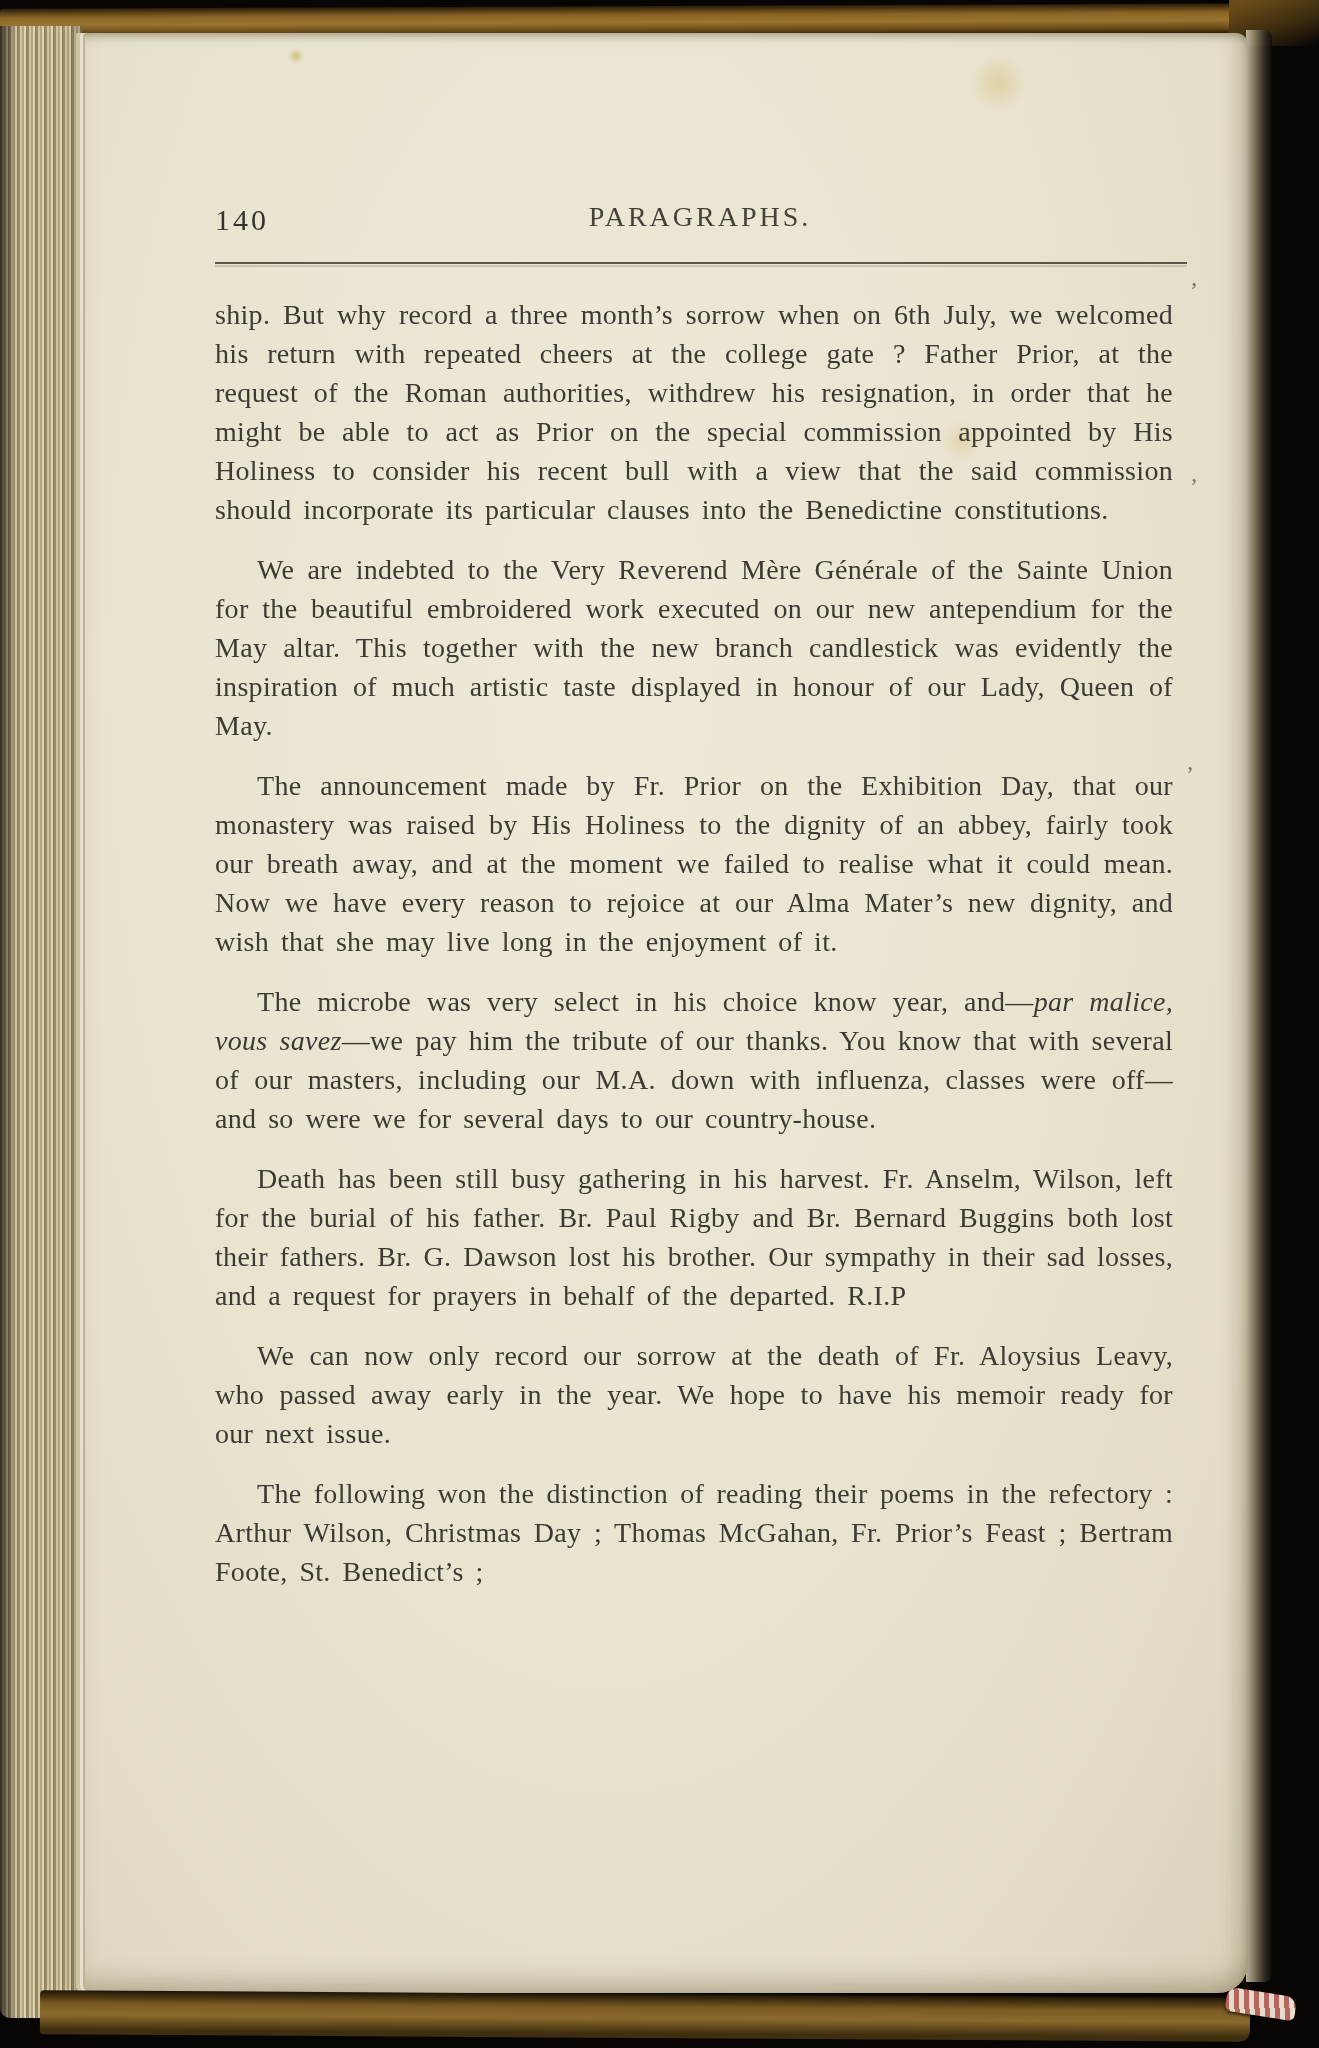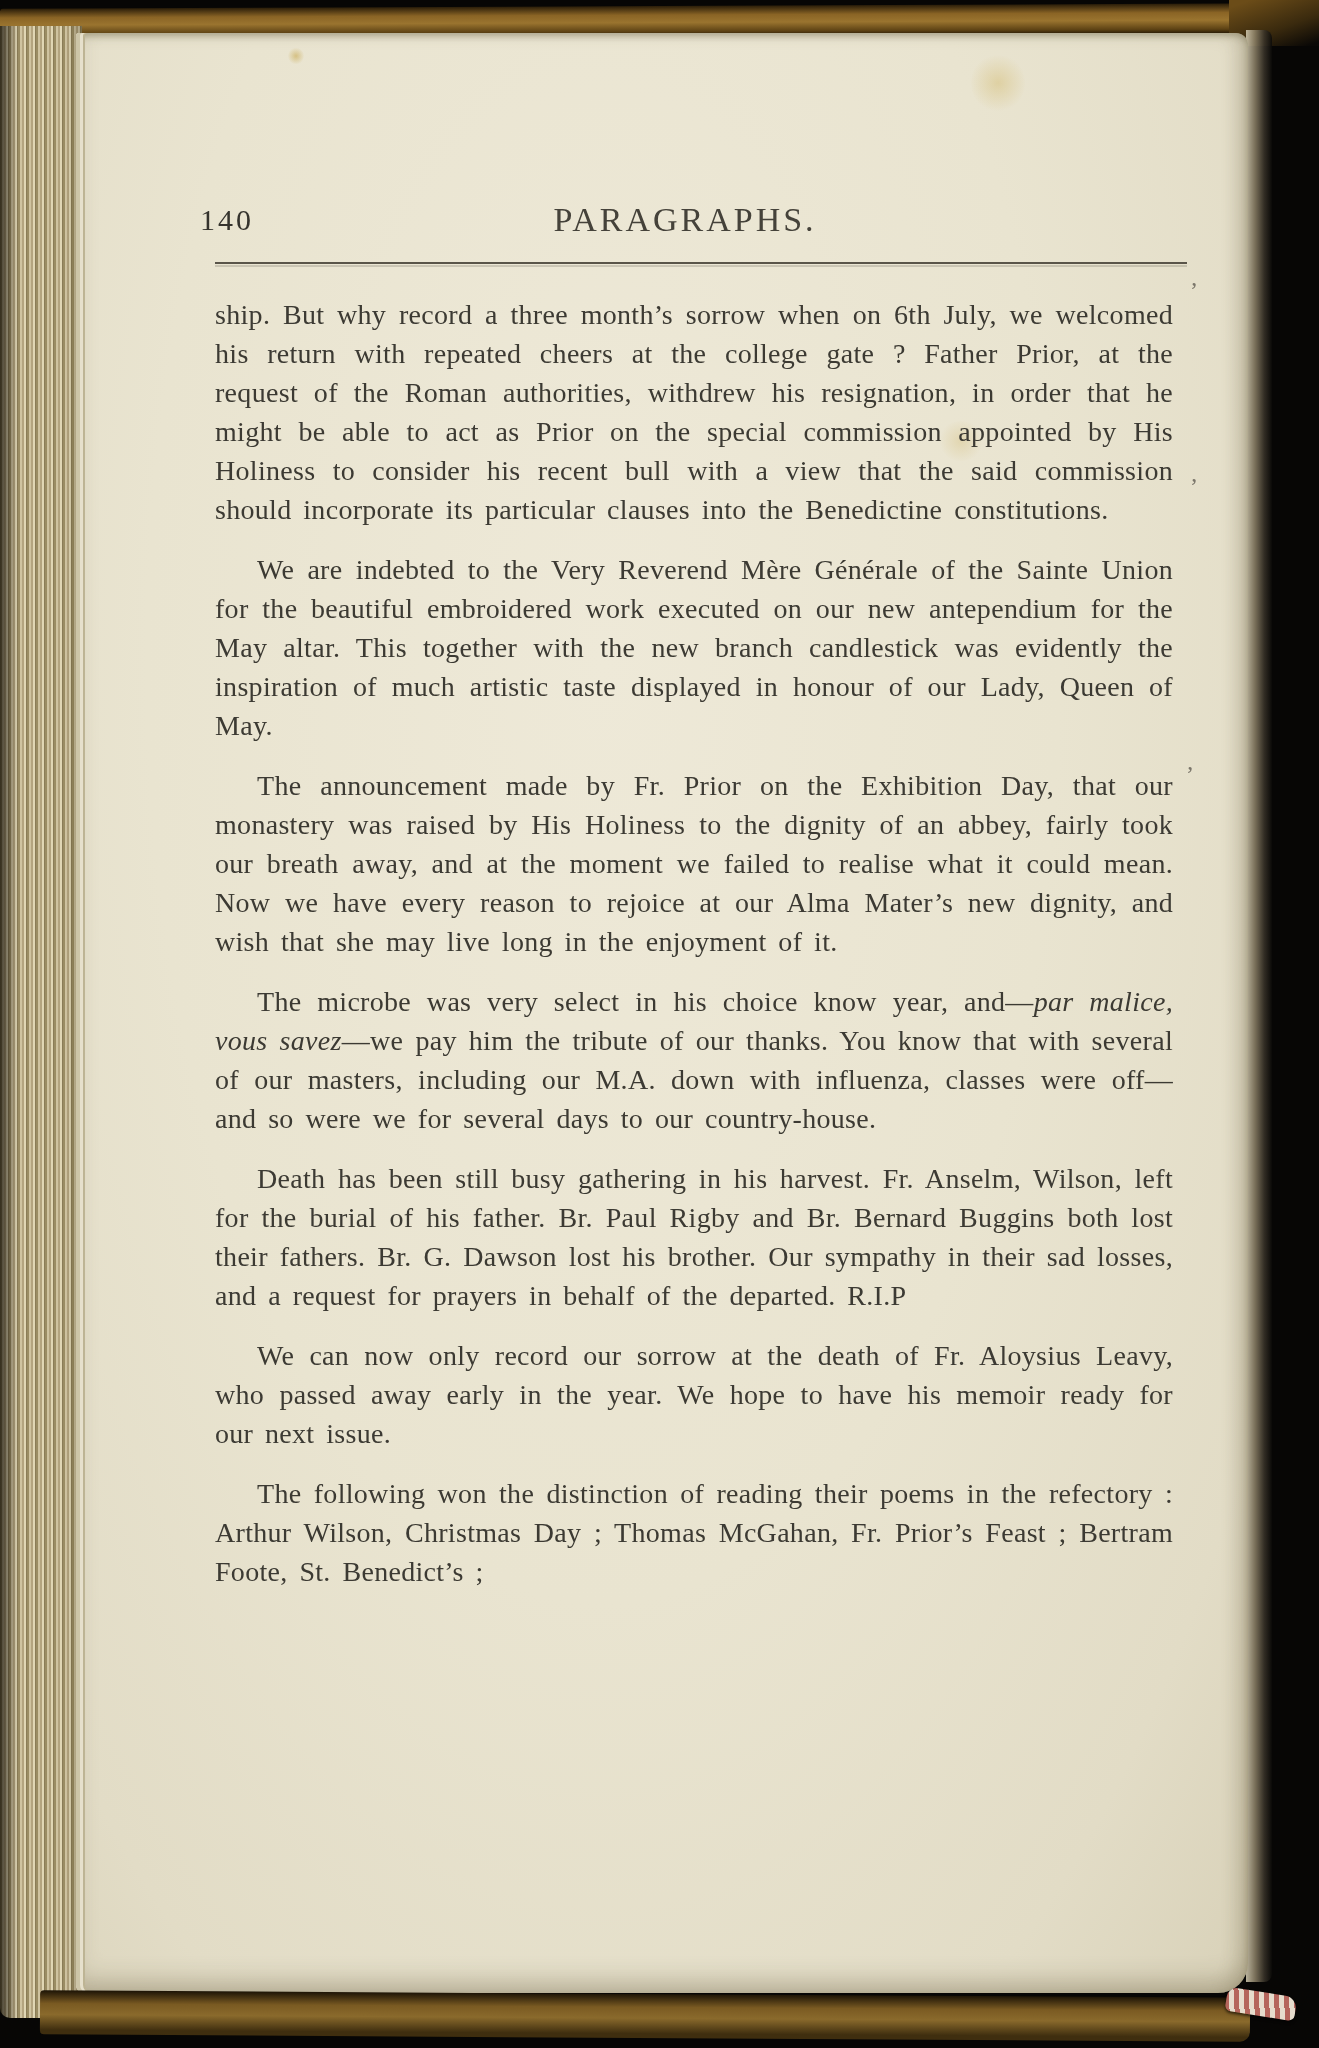--- a/index.html
+++ b/index.html
@@ -103,34 +103,34 @@
     line-height: 10px;
     opacity: 0.75;
   }
   .speck.s1 { left: 1114px; top: 252px; }
   .speck.s2 { left: 1114px; top: 448px; }
   .speck.s3 { left: 1110px; top: 736px; }
 
   
   .header-row {
     position: absolute;
-    left: 124px; top: 168px;
+    left: 139px; top: 168px;
     width: 970px;
     text-align: center;
     color: #3c3a33;
   }
   .folio {
     position: absolute;
     left: 0; top: 2px;
     font-size: 30px;
     letter-spacing: 3px;
     color: #35332d;
   }
   .running-title {
-    font-size: 34px;
+    font-size: 28px;
     letter-spacing: 3px;
     color: #45423a;
   }
   .rule {
     position: absolute;
     left: 139px; top: 229px;
     width: 972px; height: 2px;
     background: #5a5549;
     box-shadow: 0 3px 0 rgba(90,85,73,0.22);
   }

